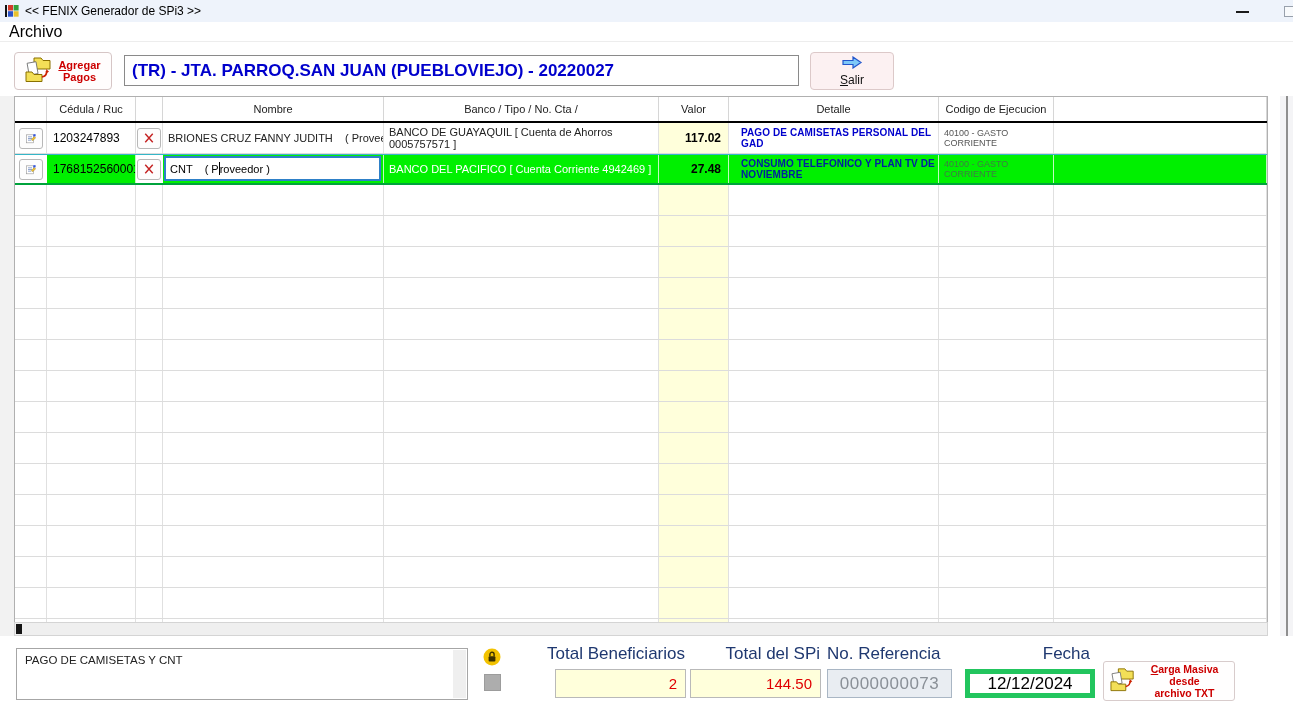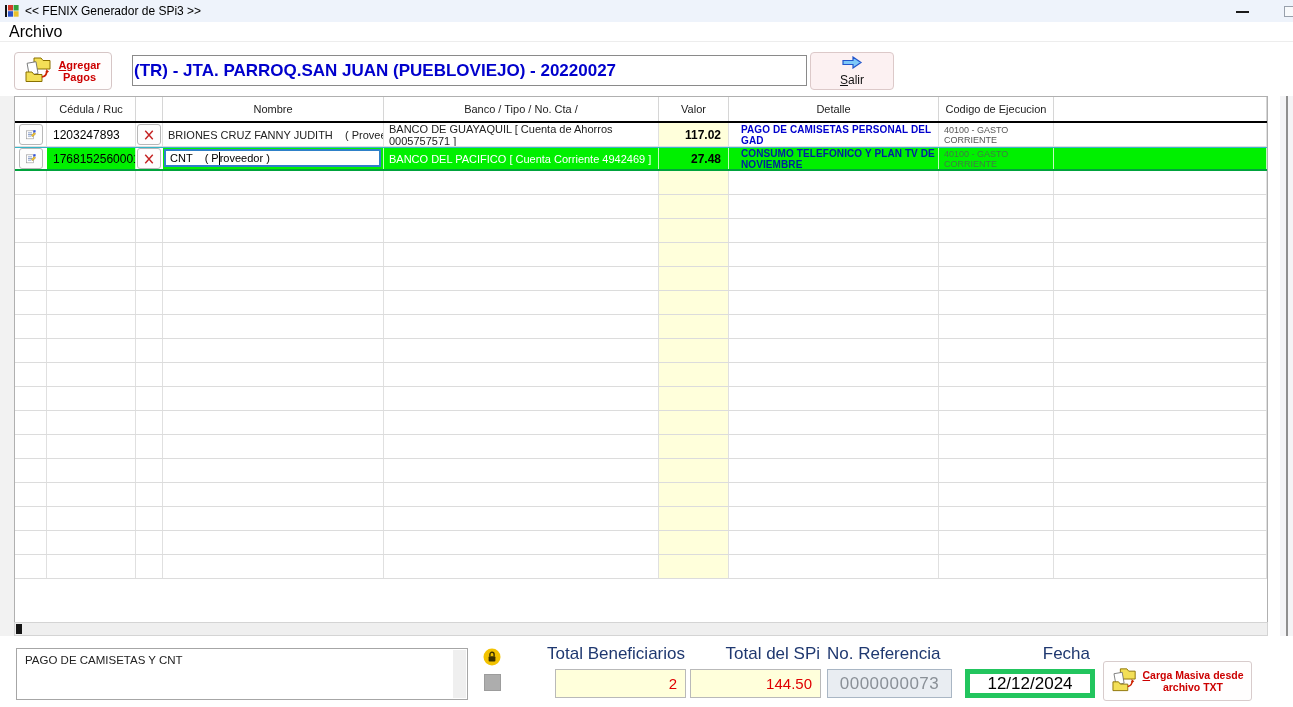--- a/index.html
+++ b/index.html
@@ -21,32 +21,32 @@
 
   
   .menubar{position:absolute;left:0;top:22px;width:1293px;height:19px;background:#fff;
     border-bottom:1px solid #ededed;display:flex;align-items:center;}
   .menu-item{font-size:16px;color:#000;padding:0 9px;}
 
   
   .btn-agregar{position:absolute;left:14px;top:52px;width:98px;height:38px;background:#fffdfd;
     border:1px solid #d6c6c6;border-radius:4px;display:flex;align-items:center;justify-content:center;gap:5px;cursor:default;}
   .btn-red-lbl{color:#cc0000;font-weight:bold;font-size:11px;line-height:12px;text-align:center;}
-  .entity-field{position:absolute;left:132px;top:55px;width:675px;height:31px;border:1px solid #8a8a8a;
-    background:#fff;display:flex;align-items:center;padding-left:1px;font-size:17px;font-weight:bold;color:#0000cc;box-sizing:border-box;}
+  .entity-field{position:absolute;left:124px;top:55px;width:675px;height:31px;border:1px solid #8a8a8a;
+    background:#fff;display:flex;align-items:center;padding-left:7px;font-size:17px;font-weight:bold;color:#0000cc;box-sizing:border-box;}
   .btn-salir{position:absolute;left:810px;top:52px;width:84px;height:38px;background:#fcf1f2;
     border:1px solid #dcc9c9;border-radius:4px;display:flex;flex-direction:column;align-items:center;justify-content:center;}
   .btn-salir .lbl{font-size:12px;color:#111;margin-top:1px;}
 
   
   .left-gutter{position:absolute;left:0;top:96px;width:14px;height:540px;background:#f2f2f2;}
   .grid{position:absolute;left:14px;top:96px;width:1254px;height:526px;border:1px solid #b0b0b0;
     border-bottom:none;background:#fff;overflow:hidden;box-sizing:border-box;}
   .grid-row{display:grid;grid-template-columns:32px 89px 27px 221px 275px 70px 210px 115px 1fr;
-    height:24px;box-sizing:border-box;border-bottom:1px solid #dcdcdc;}
+    height:31px;box-sizing:border-box;border-bottom:1px solid #dcdcdc;}
   .grid-header{height:26px;border-bottom:2px solid #000;}
   .c{border-right:1px solid #e0e0e0;box-sizing:border-box;overflow:hidden;display:flex;align-items:center;position:relative;}
   .grid-header .c{justify-content:center;font-size:11px;color:#222;border-right:1px solid #d6d6d6;}
   .valor-bg{background:#ffffdb;}
   .mini-btn{width:24px;height:21px;border:1px solid #b8b8b8;border-radius:3px;background:#fdfdfd;
     display:flex;align-items:center;justify-content:center;margin:0 auto;}
   .cell-center{justify-content:center;}
   .t-cedula{font-size:12px;color:#000;padding-left:6px;}
   .t-name{font-size:11px;color:#222;padding-left:5px;}
   .t-bank{font-size:11px;color:#222;padding-left:5px;}
@@ -78,21 +78,21 @@
   .f-label{position:absolute;top:644px;font-size:17px;color:#1f3870;}
   .lbl-benef{left:500px;width:185px;text-align:right;}
   .lbl-spi{left:690px;width:130px;text-align:right;}
   .lbl-ref{left:827px;width:140px;text-align:left;}
   .lbl-fecha{left:965px;width:125px;text-align:right;}
   .fld{position:absolute;top:669px;height:29px;box-sizing:border-box;display:flex;align-items:center;}
   .fld-benef{left:555px;width:131px;background:#ffffdb;border:1px solid #b9b9b9;justify-content:flex-end;padding-right:8px;color:#e00000;font-size:15px;}
   .fld-spi{left:690px;width:131px;background:#ffffdb;border:1px solid #b9b9b9;justify-content:flex-end;padding-right:8px;color:#e00000;font-size:15px;}
   .fld-ref{left:827px;width:125px;background:#e9edf2;border:1px solid #a9b6c4;justify-content:center;color:#8a9097;font-size:17px;letter-spacing:.5px;}
   .fld-fecha{left:965px;width:130px;background:#fff;border:5px solid #22c55e;justify-content:center;color:#000;font-size:17px;}
-  .btn-carga{position:absolute;left:1103px;top:661px;width:149px;height:40px;background:#fffefe;
+  .btn-carga{position:absolute;left:1103px;top:661px;width:132px;height:40px;background:#fffefe;
     border:1px solid #d8cccc;border-radius:3px;display:flex;align-items:center;justify-content:center;gap:5px;}
   .btn-carga .lbl{color:#cc0000;font-weight:bold;font-size:10.5px;line-height:12px;text-align:center;}
 </style>
 </head>
 <body>
 
 <div class="titlebar">
   <span class="app-icon">
     <svg width="14" height="14" viewBox="0 0 14 14">
       <rect x="0" y="1" width="2" height="12" fill="#111"></rect>

